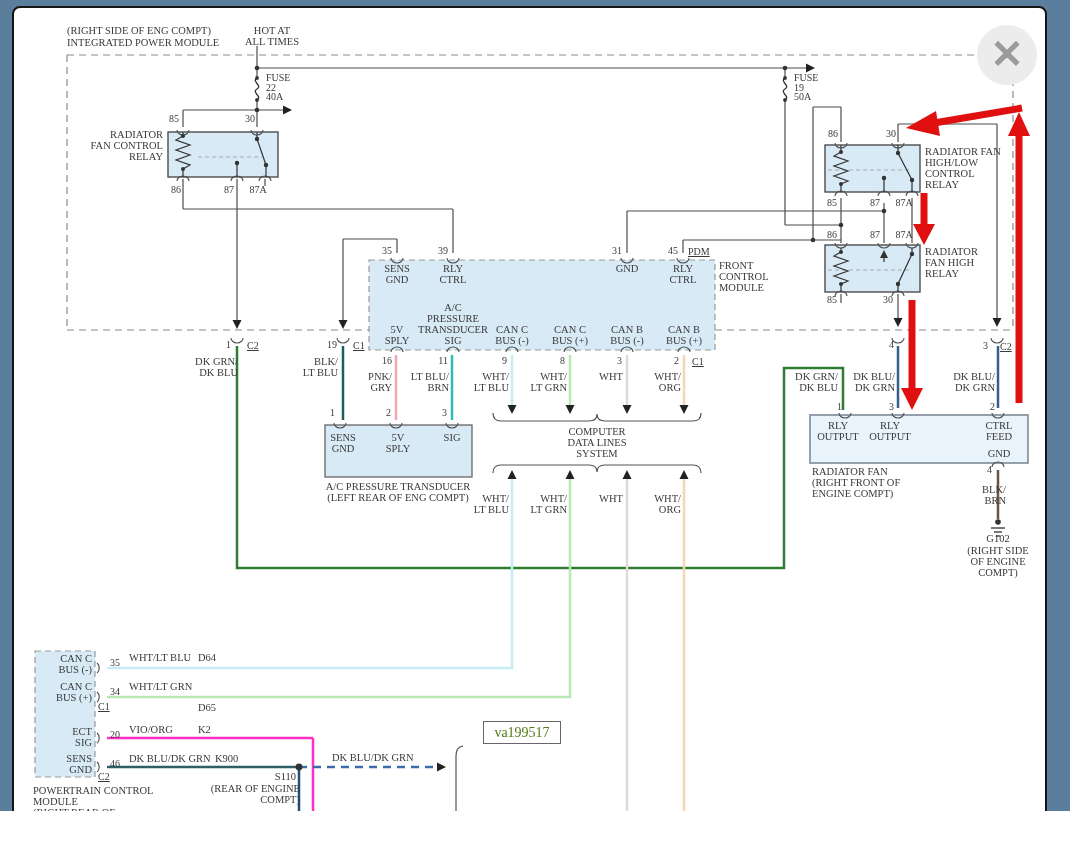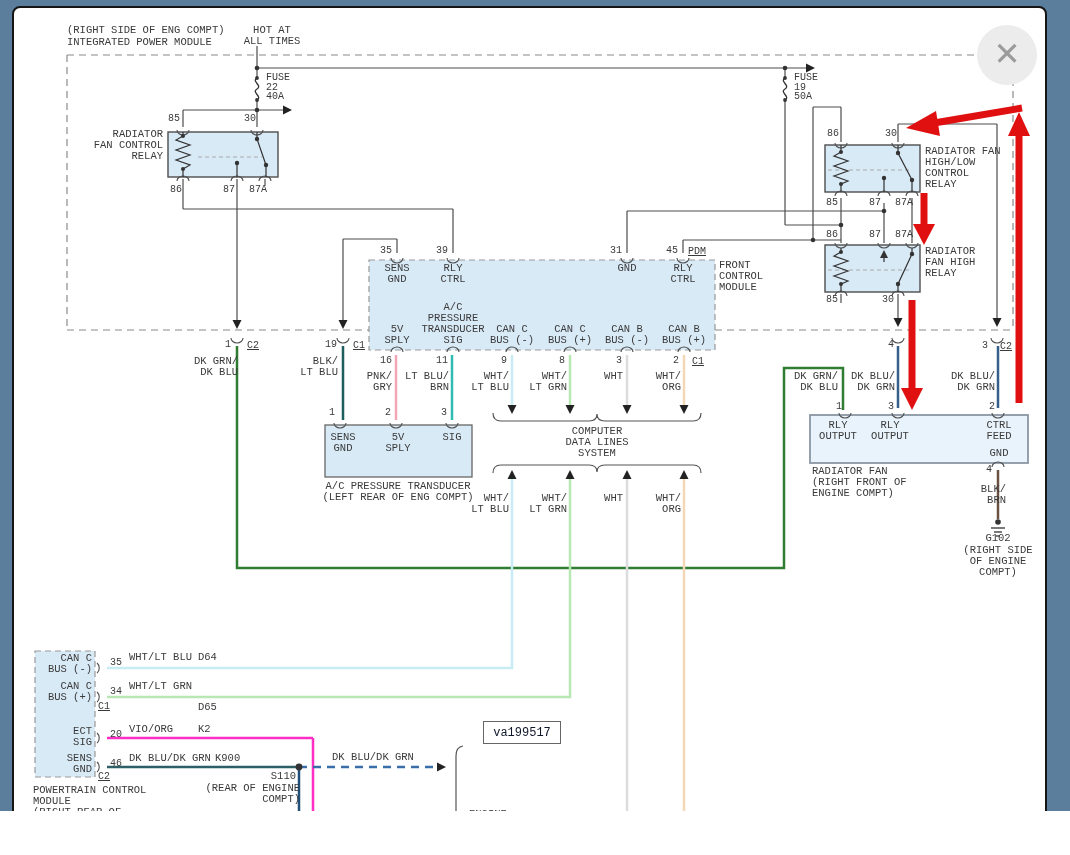--- a/index.html
+++ b/index.html
@@ -1,30 +1,30 @@
 <!DOCTYPE html>
 <html><head>
 <meta charset="utf-8">
 <style>
   html,body{margin:0;padding:0;}
   #screen{position:relative;width:1070px;height:811px;background:#5b7e9d;overflow:hidden;
-          font-family:Liberation Mono, monospace;}
+          font-family:Liberation Serif, serif;}
   #dialog{position:absolute;left:12px;top:6px;width:1031px;height:862px;background:#ffffff;
           border:2px solid #151515;border-radius:8px;}
   svg{position:absolute;left:0;top:0;}
   .t{position:absolute;font-size:10.5px;line-height:11px;color:#3a3a3a;white-space:pre-line;}
   .p{font-size:10px;color:#3a3a3a;}
   .c{transform:translateX(-50%);text-align:center;}
   .r{transform:translateX(-100%);text-align:right;}
   .u{text-decoration:underline;}
   #close-btn{position:absolute;left:977px;top:25px;width:60px;height:60px;border-radius:50%;
              background:#ececec;display:flex;align-items:center;justify-content:center;cursor:pointer;}
   #close-btn span{font-size:40px;font-weight:bold;color:#9b9b9b;line-height:40px;}
   #va-box{position:absolute;left:483px;top:721px;width:76px;height:21px;border:1px solid #666;
-          display:flex;align-items:center;justify-content:center;font-size:12px;color:#0f172a;background:#fff;}
+          display:flex;align-items:center;justify-content:center;font-size:14px;color:#4d7c0f;background:#fff;}
 </style>
 </head>
 <body>
 
 <div id="screen">
   <div id="dialog"></div>
 
   <svg width="1070" height="855" viewBox="0 0 1070 855">
 
     <g>

